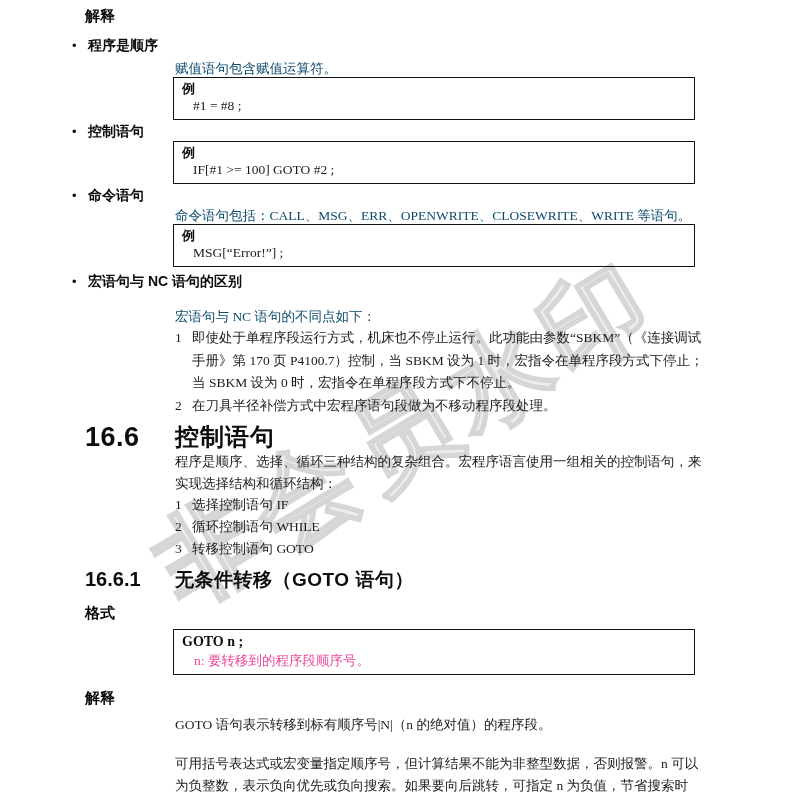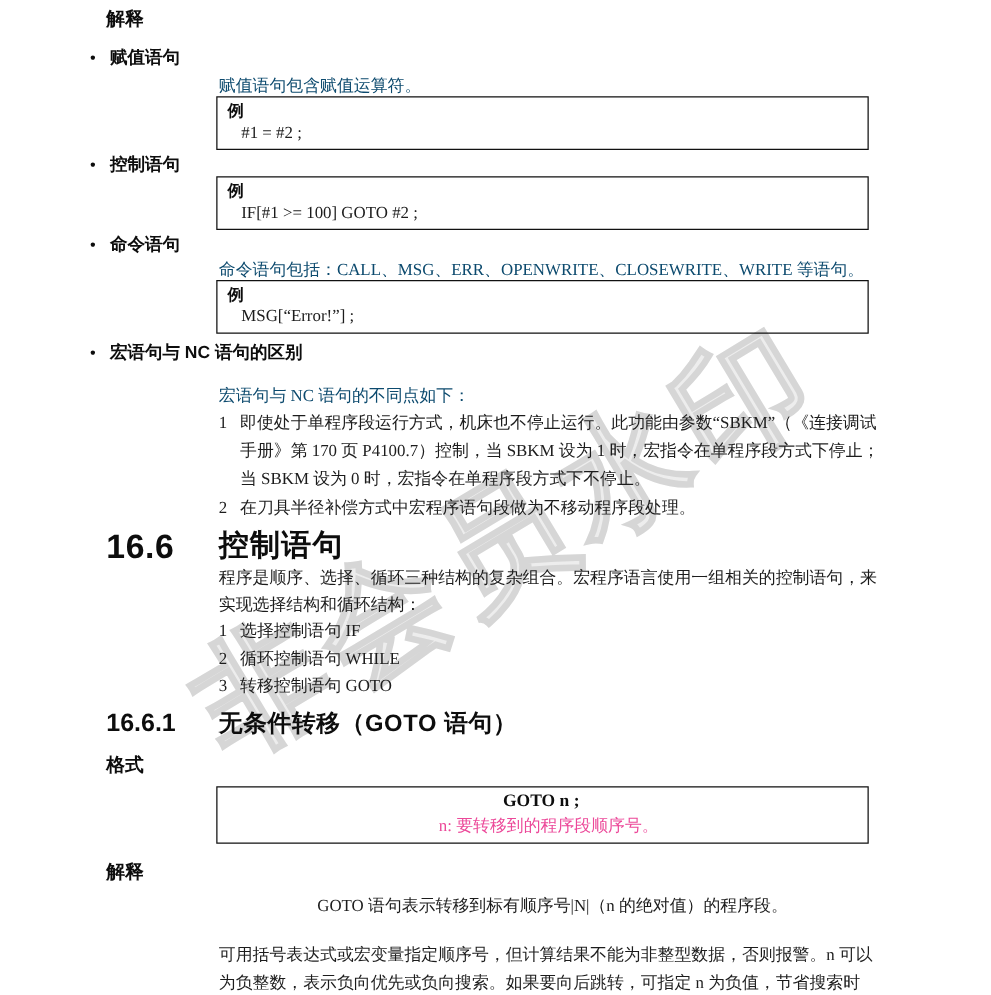--- a/index.html
+++ b/index.html
@@ -147,43 +147,43 @@
     color:#1c1c1c;
   }
   
   .mt-a { margin-top:11px; }
   .mt-b { margin-top:5px; }
   .mt-c { margin-top:2px; }
   .mt-d { margin-top:6px; }
   .mt-e { margin-top:0; }
   .mt-f { margin-top:8px; }
   .mt-g { margin-top:12px; }
-  .mt-h { margin-top:7px;text-align:center; }
+  .mt-h { margin-top:7px; }
   .mt-i { margin-top:13px; }
   .mt-j { margin-top:17px; }
 </style>
 </head>
 <body>
 
 <div class="page">
 
   <div class="watermark">非会员水印</div>
 
   <div class="content">
 
     <div class="side-heading">解释</div>
 
     <div class="bullet-row mt-a">
       <span class="bdot">•</span>
-      <span class="btitle">赋值语句</span>
+      <span class="btitle">程序是顺序</span>
     </div>
     <p class="desc mt-b">赋值语句包含赋值运算符。</p>
     <div class="ex-box">
       <div class="ex-label">例</div>
-      <div class="ex-code">#1 = #2 ;</div>
+      <div class="ex-code">#1 = #8 ;</div>
     </div>
 
     <div class="bullet-row mt-c">
       <span class="bdot">•</span>
       <span class="btitle">控制语句</span>
     </div>
     <div class="ex-box">
       <div class="ex-label">例</div>
       <div class="ex-code">IF[#1 &gt;= 100] GOTO #2 ;</div>
     </div>

